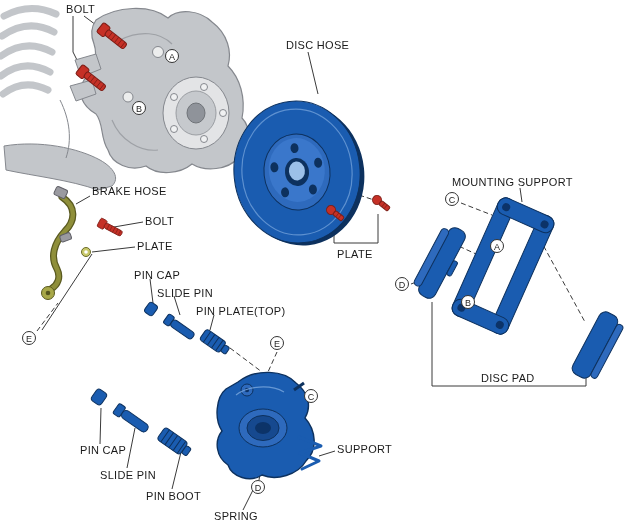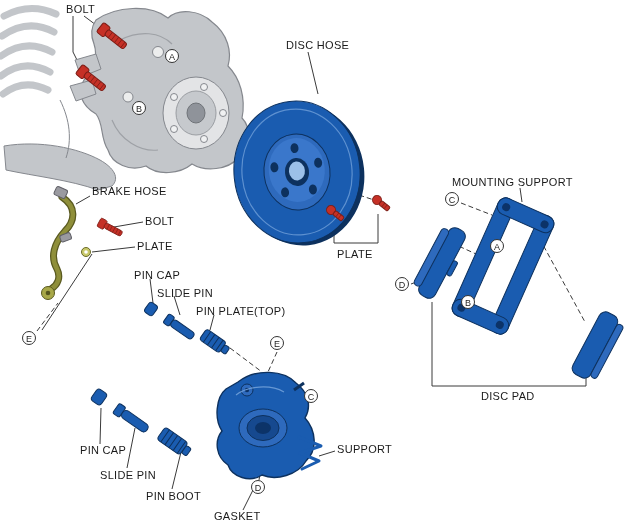--- a/index.html
+++ b/index.html
@@ -209,25 +209,25 @@
 <div class="lbl" style="left:66px;top:3px">BOLT</div>
 <div class="lbl" style="left:286px;top:39px">DISC HOSE</div>
 <div class="lbl" style="left:92px;top:185px">BRAKE HOSE</div>
 <div class="lbl" style="left:145px;top:215px">BOLT</div>
 <div class="lbl" style="left:137px;top:240px">PLATE</div>
 <div class="lbl" style="left:134px;top:269px">PIN CAP</div>
 <div class="lbl" style="left:157px;top:287px">SLIDE PIN</div>
 <div class="lbl" style="left:196px;top:305px">PIN PLATE(TOP)</div>
 <div class="lbl" style="left:452px;top:176px">MOUNTING SUPPORT</div>
 <div class="lbl" style="left:337px;top:248px">PLATE</div>
-<div class="lbl" style="left:481px;top:390px">DISC PAD</div>
+<div class="lbl" style="left:481px;top:372px">DISC PAD</div>
 <div class="lbl" style="left:80px;top:444px">PIN CAP</div>
 <div class="lbl" style="left:100px;top:469px">SLIDE PIN</div>
 <div class="lbl" style="left:146px;top:490px">PIN BOOT</div>
-<div class="lbl" style="left:214px;top:510px">GASKET</div>
+<div class="lbl" style="left:214px;top:510px">SPRING</div>
 <div class="lbl" style="left:337px;top:443px">SUPPORT</div>
 
 <div class="marker" style="left:165px;top:49px">A</div>
 <div class="marker" style="left:132px;top:101px">B</div>
 <div class="marker" style="left:22px;top:331px">E</div>
 <div class="marker" style="left:270px;top:336px">E</div>
 <div class="marker" style="left:304px;top:389px">C</div>
 <div class="marker" style="left:251px;top:480px">D</div>
 <div class="marker" style="left:445px;top:192px">C</div>
 <div class="marker" style="left:490px;top:239px">A</div>

